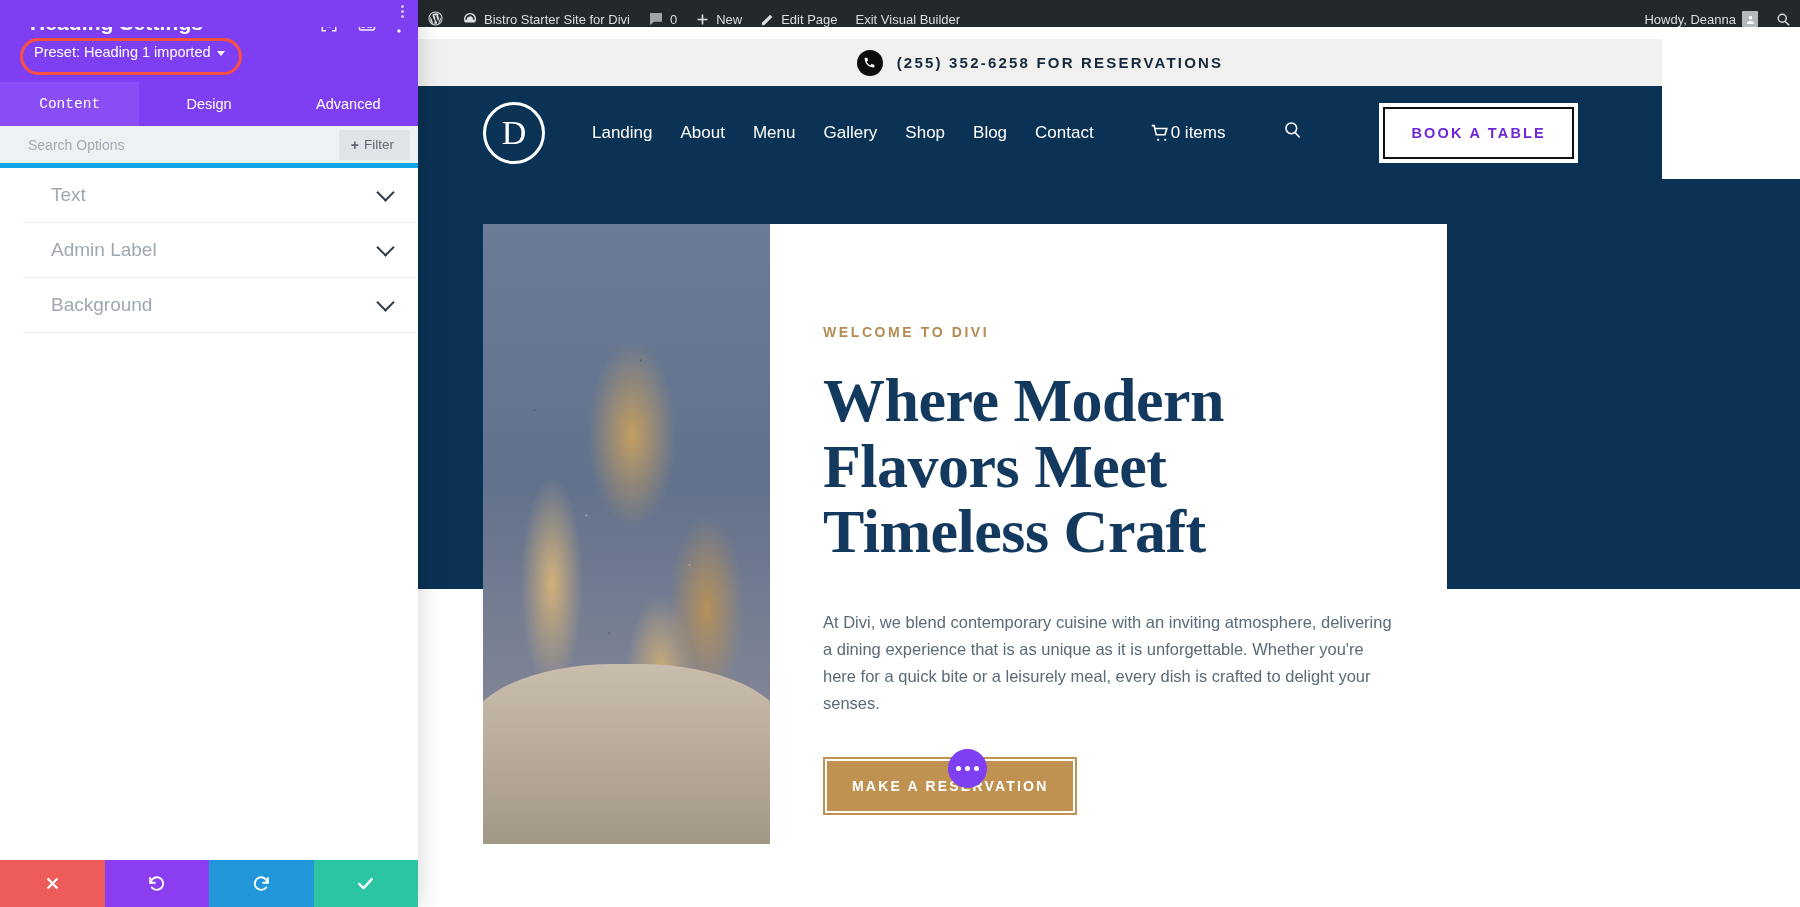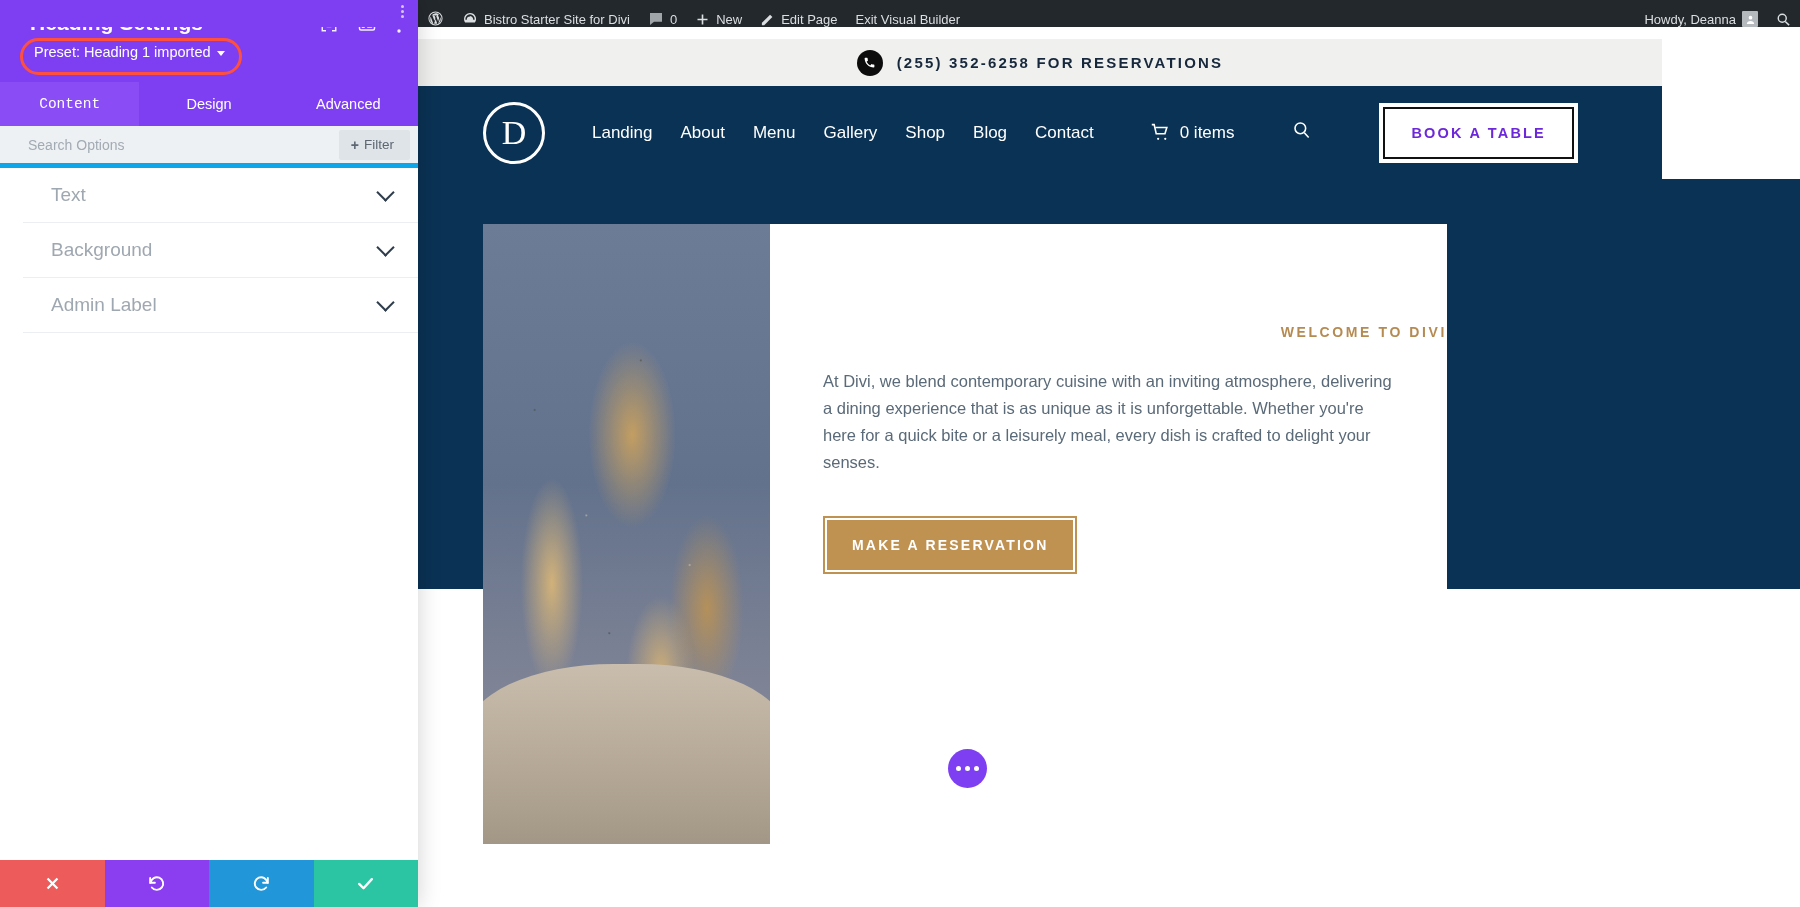--- a/index.html
+++ b/index.html
@@ -150,21 +150,21 @@
     width: 62px; height: 62px; border: 3.5px solid #fff; border-radius: 50%;
     display: flex; align-items: center; justify-content: center;
     color: #fff; font-size: 34px; font-family: "Liberation Serif", serif;
     flex: 0 0 auto;
   }
   .navlinks {
     display: flex; align-items: center; gap: 28px; margin-left: 47px;
     color: #fff; font-size: 17px;
   }
   .navlinks span { cursor: pointer; white-space: nowrap; }
-  .cart { display: flex; align-items: center; gap: 9px; margin-left: 28px; color:#fff; }
+  .cart { display: flex; align-items: flex-end; gap: 0; margin-left: 28px; color:#fff; }
   .search-ic { margin-left: 30px; cursor: pointer; }
   .book-btn {
     margin-left: auto; margin-right: 226px;
     background: #fff; color: #6d28d9; border: 2px solid #111;
     box-shadow: 0 0 0 4px #fff;
     padding: 16px 26px; font-size: 14.5px; letter-spacing: 2.2px;
     font-weight: bold; cursor: pointer; white-space: nowrap;
   }
 
   .hero-band {
@@ -218,21 +218,20 @@
       radial-gradient(1.6px 1.6px at 84% 74%, #efe4c6, transparent),
       radial-gradient(1.6px 1.6px at 26% 80%, #45412f, transparent),
       radial-gradient(1.6px 1.6px at 64% 86%, #ded2b2, transparent);
   }
   .hero-text {
     flex: 1 1 auto; padding: 100px 0 0 53px; background: #fff;
   }
   .eyebrow {
     color: #b58b52; font-size: 14px; letter-spacing: 2.6px; font-weight: bold;
     margin-bottom: 28px;
-    text-align: right;
   }
   .hero-h1 {
     color: #14395e; font-family: "Liberation Serif", serif;
     font-size: 62px; line-height: 1.06; font-weight: bold;
     letter-spacing: -.5px; margin-bottom: 44px;
   }
   .hero-p {
     color: #5a6a78; font-size: 16.5px; line-height: 1.63;
     max-width: 573px; margin-bottom: 40px;
   }
@@ -312,20 +311,25 @@
     </div>
 
     <div class="hero-card">
       <div class="hero-img">
         <div class="bg"></div>
         <div class="speck"></div>
         <div class="bag"></div>
       </div>
       <div class="hero-text">
         <div class="eyebrow">WELCOME TO DIVI</div>
+        <div class="hero-h1">
+          <div>Where Modern</div>
+          <div>Flavors Meet</div>
+          <div>Timeless Craft</div>
+        </div>
         <div class="hero-p">At Divi, we blend contemporary cuisine with an inviting atmosphere, delivering a dining experience that is as unique as it is unforgettable. Whether you're here for a quick bite or a leisurely meal, every dish is crafted to delight your senses.</div>
         <div class="reserve-btn">MAKE A RESERVATION</div>
       </div>
     </div>
 
     <div class="fab">
       <i></i>
       <i></i>
       <i></i>
     </div>
@@ -442,25 +446,25 @@
         <span>Filter</span>
       </span>
     </div>
 
     <div class="sb-body">
       <div class="sb-row">
         <span class="sb-row-label">Text</span>
         <span class="chev"></span>
       </div>
       <div class="sb-row">
+        <span class="sb-row-label">Admin Label</span>
+        <span class="chev"></span>
+      </div>
+      <div class="sb-row">
         <span class="sb-row-label">Background</span>
-        <span class="chev"></span>
-      </div>
-      <div class="sb-row">
-        <span class="sb-row-label">Admin Label</span>
         <span class="chev"></span>
       </div>
     </div>
 
     <div class="sb-footer">
       <div class="sb-fbtn fb-cancel">
         <svg width="17" height="17" viewBox="0 0 24 24" fill="none" stroke="#fff" stroke-width="3.2">
           <path d="M5 5l14 14M19 5L5 19"></path>
         </svg>
       </div>

